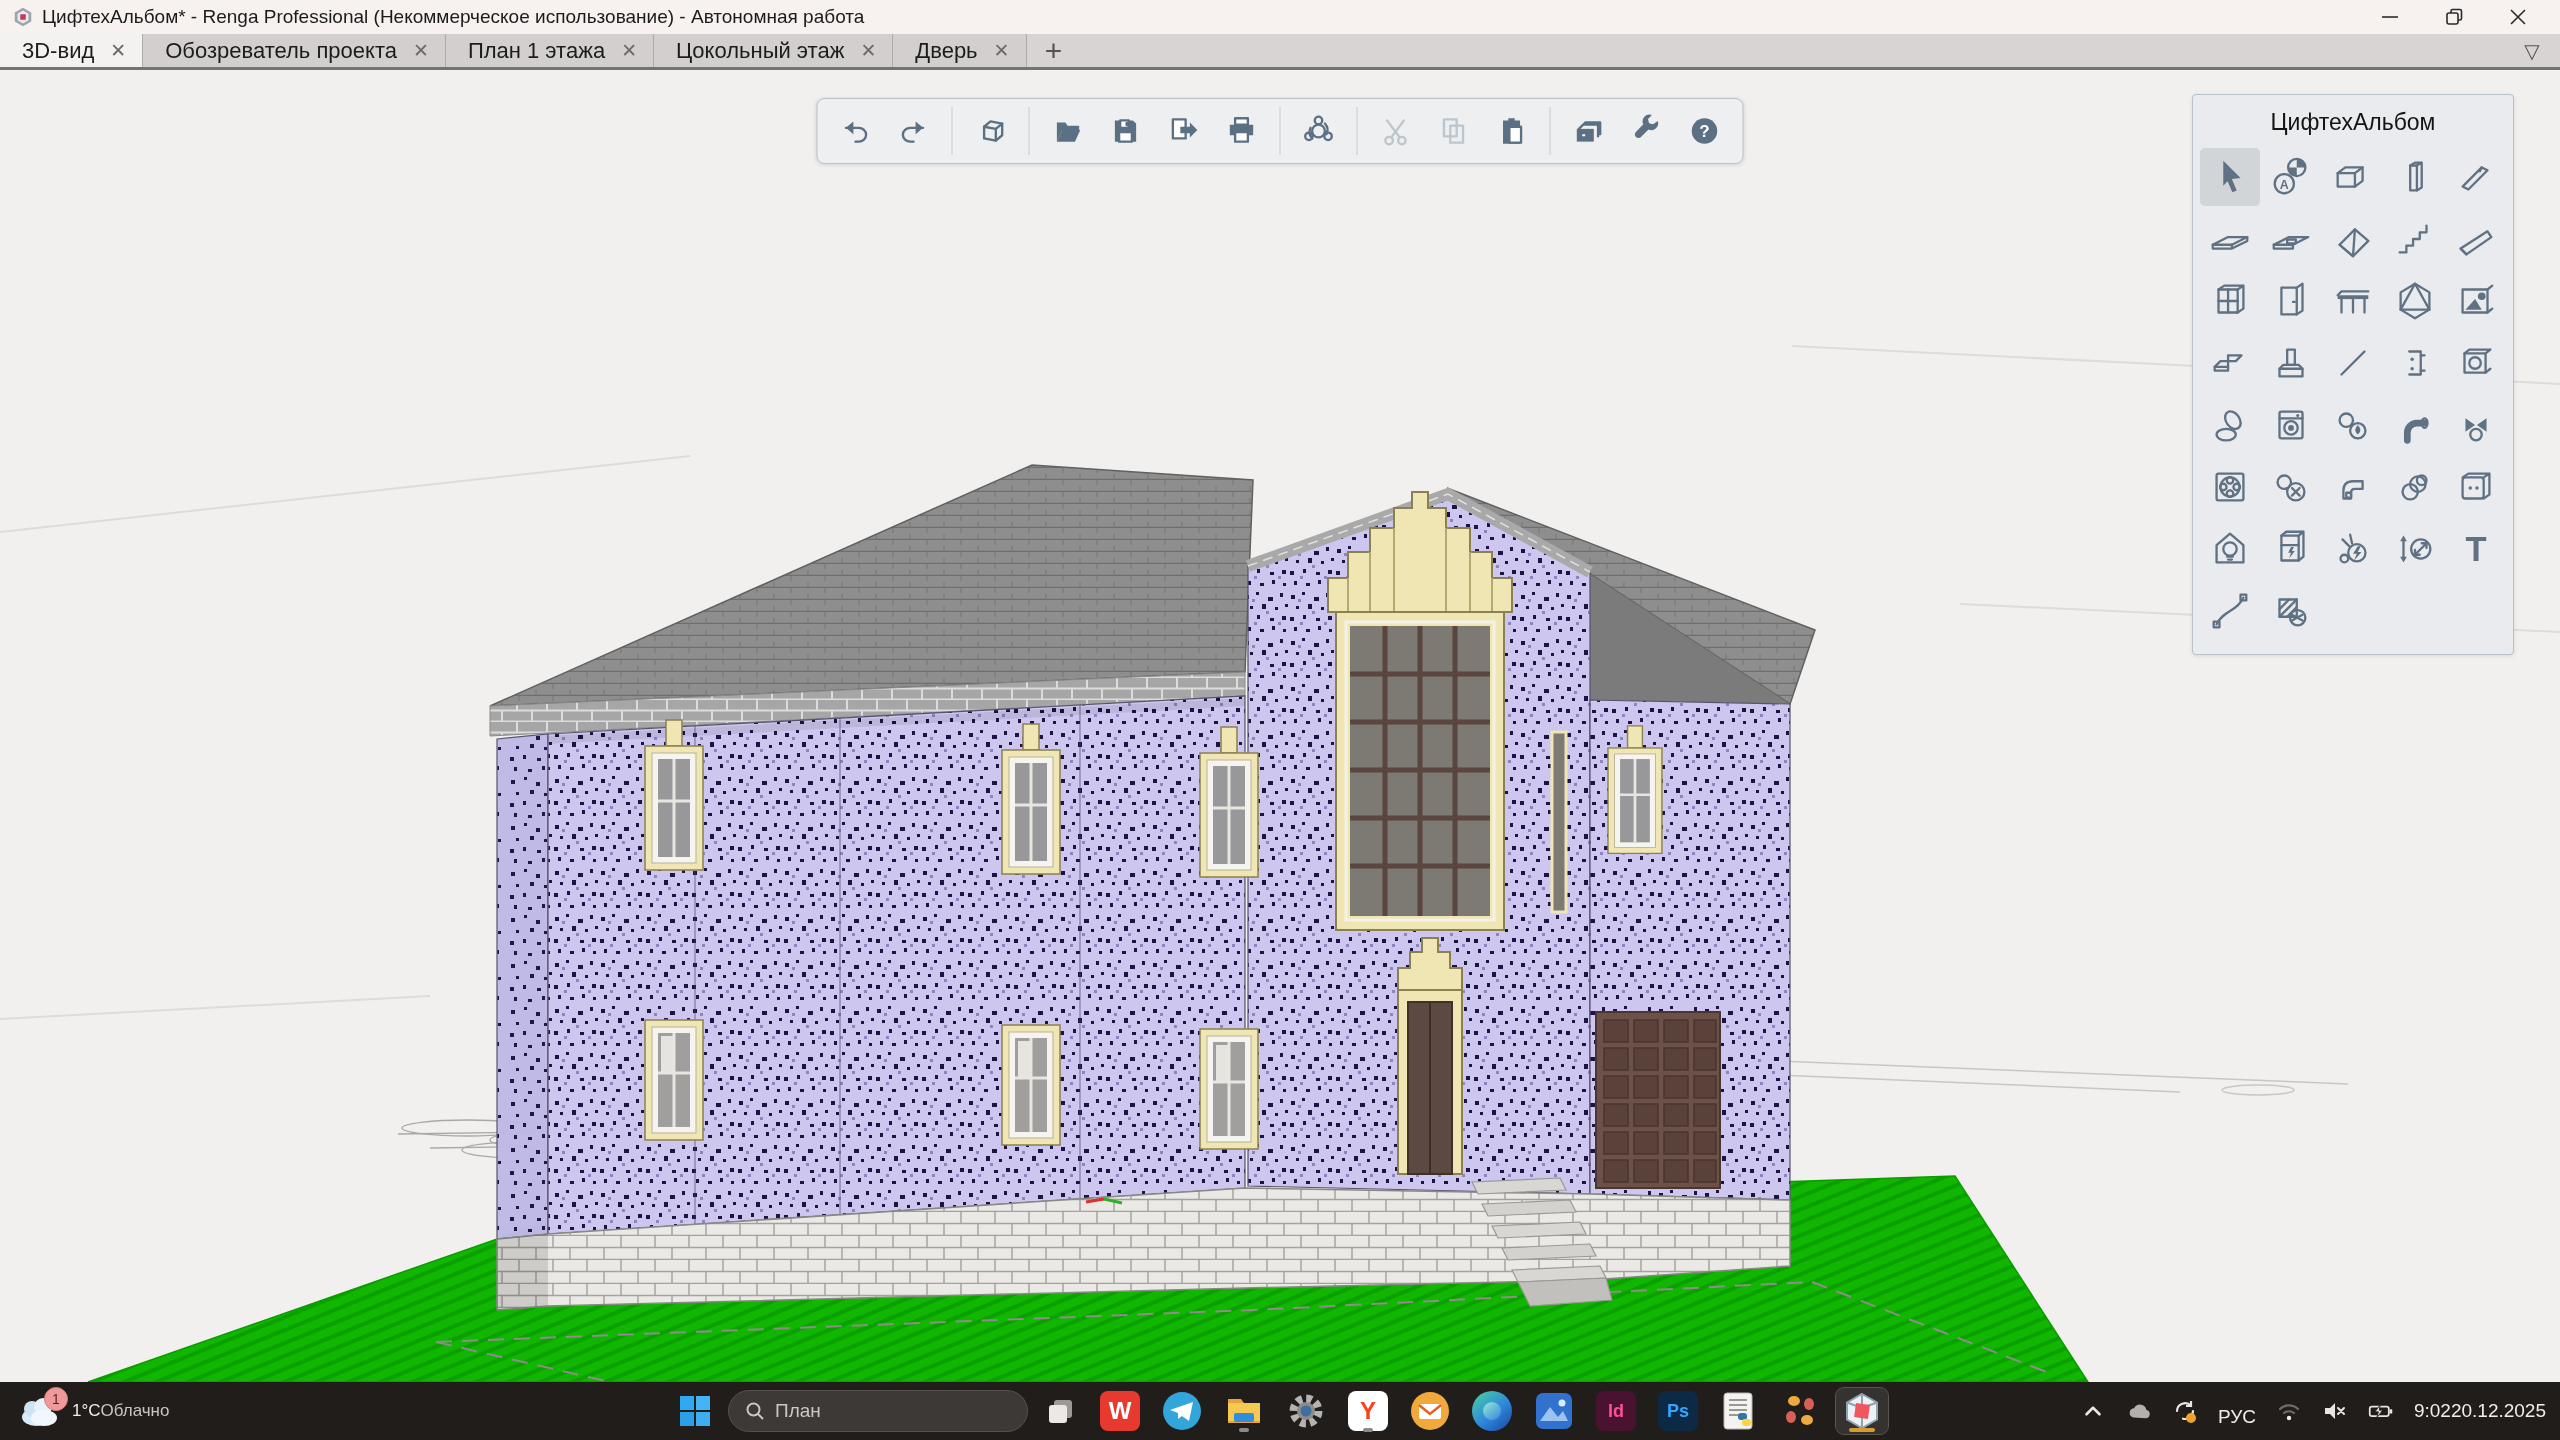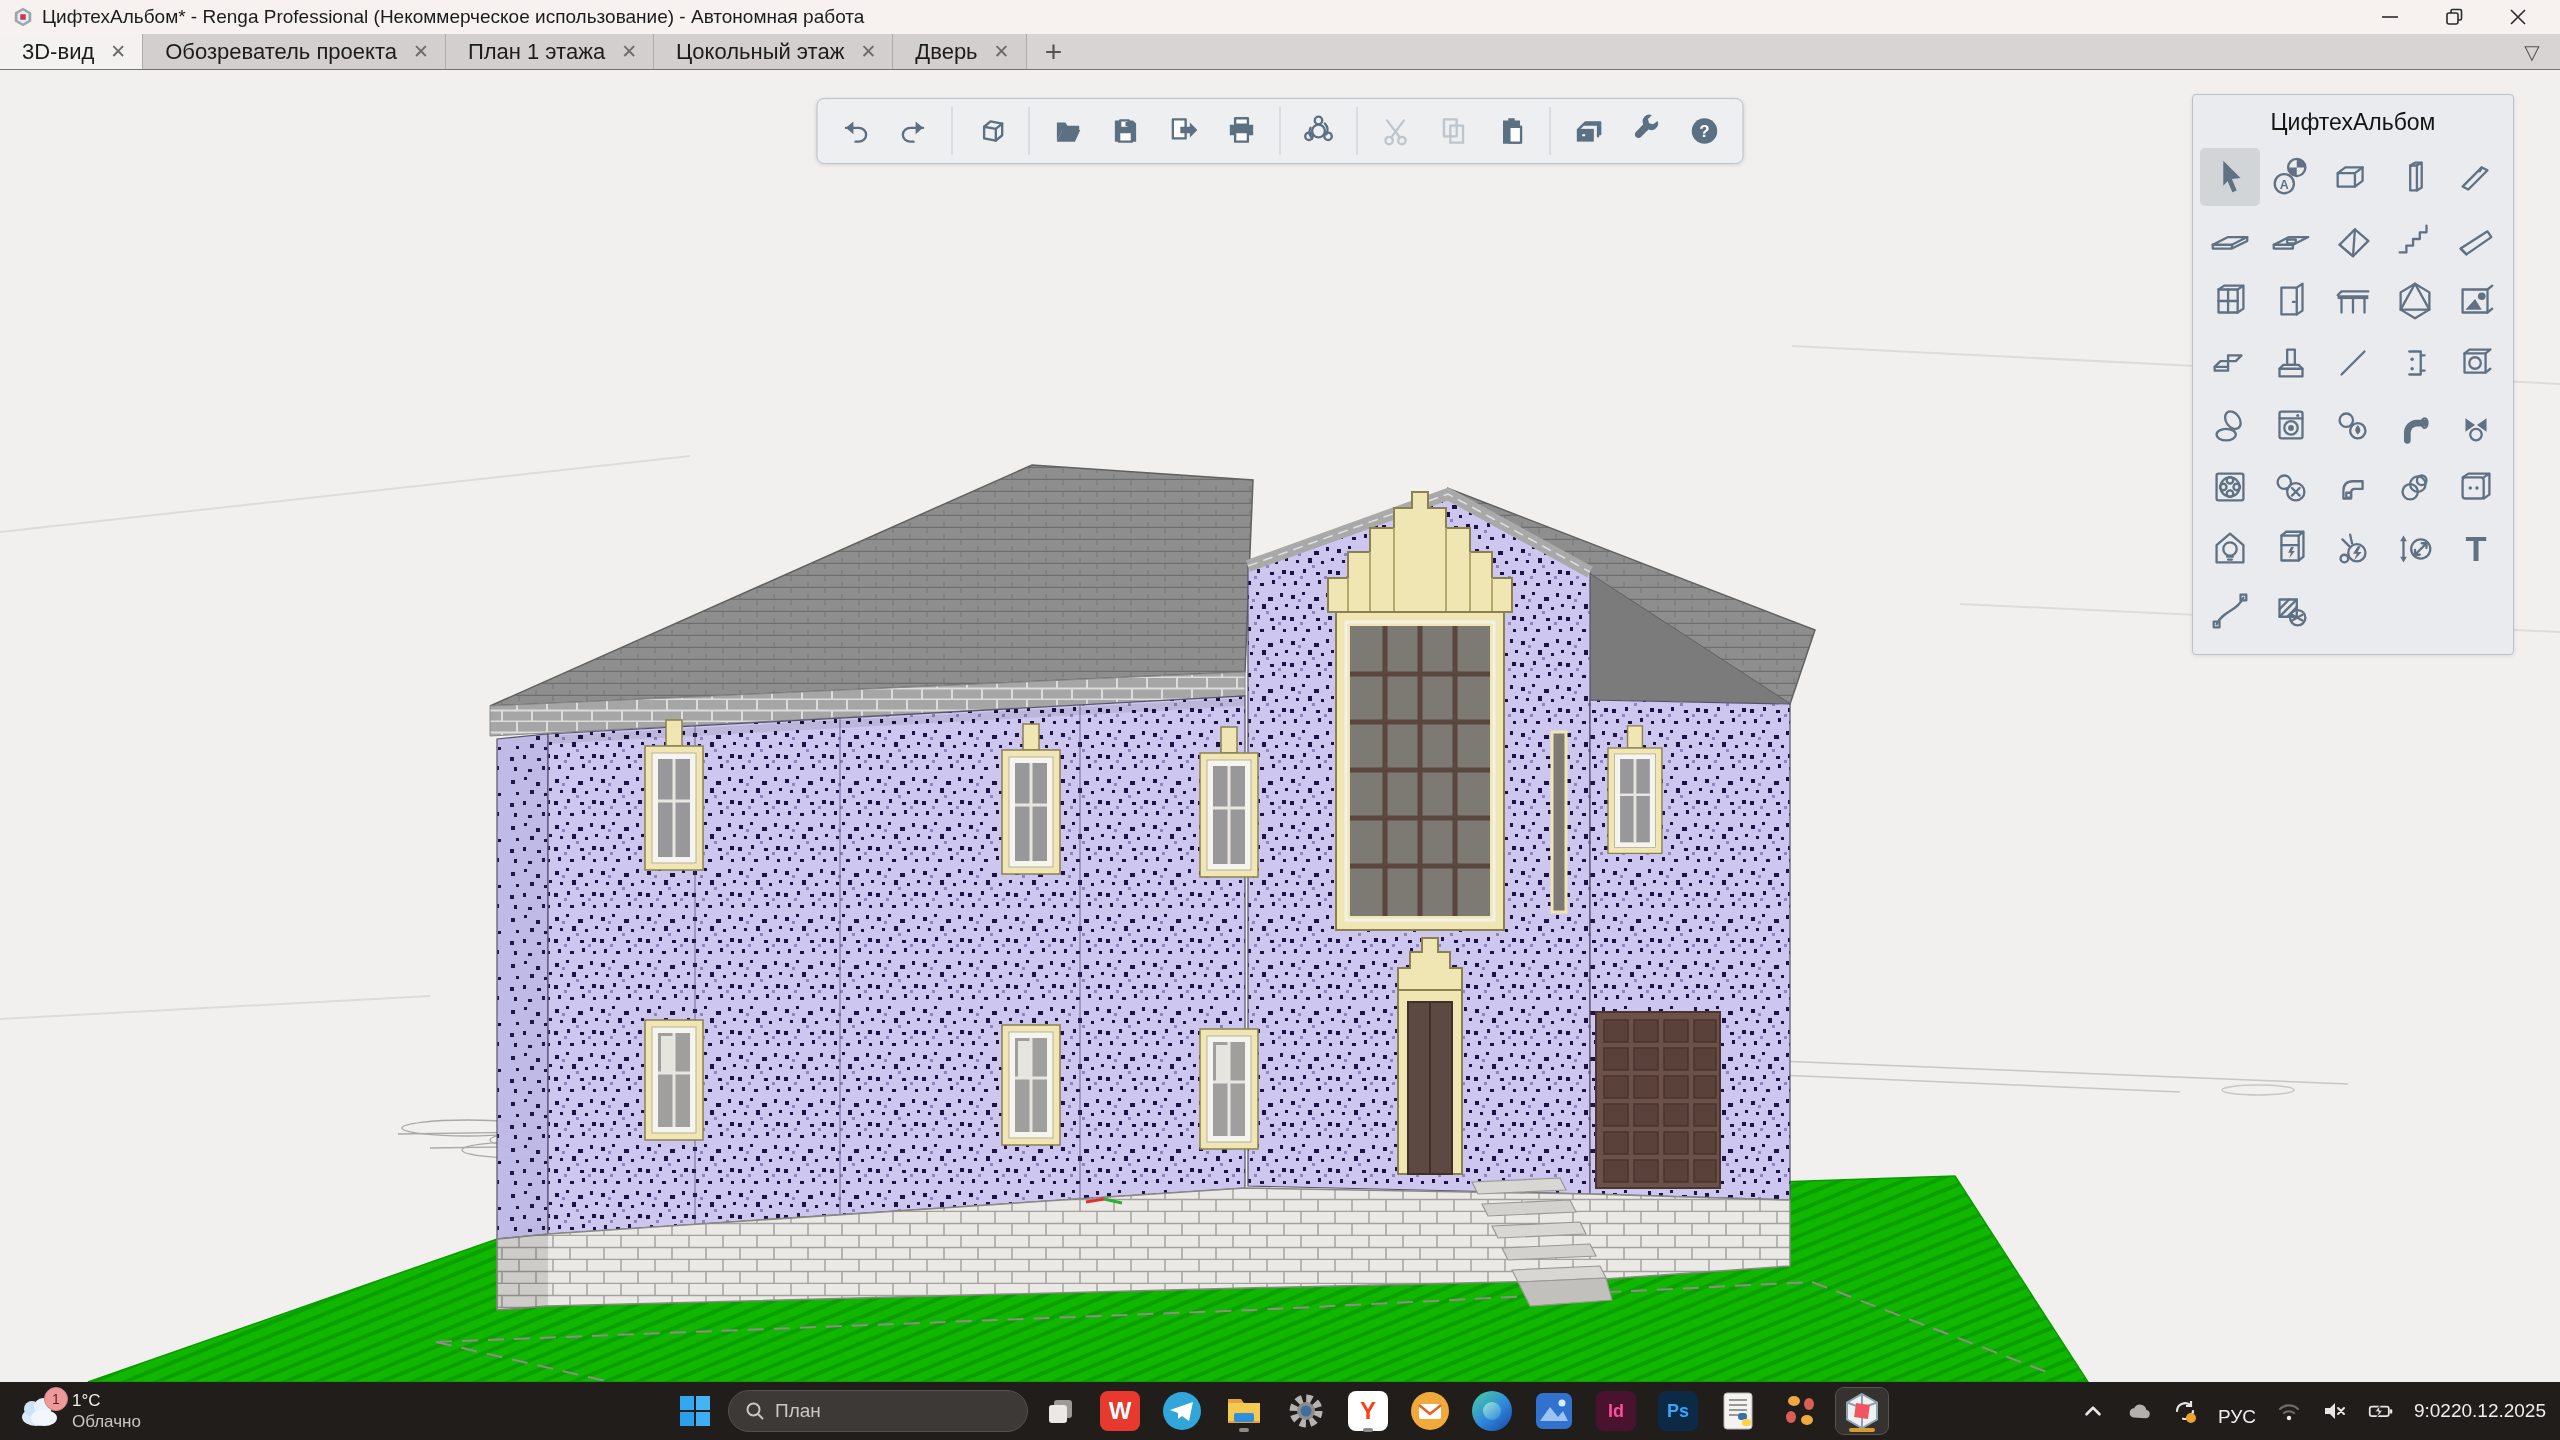--- a/index.html
+++ b/index.html
@@ -12,21 +12,21 @@
     --tbicon:#5b7083; --tbdis:#bdc6cc;
   }
   
   .titlebar{height:34px;background:#f7f1ef;display:flex;align-items:center;padding:0 10px;box-sizing:border-box;}
   .titlebar .app-ico{width:22px;height:22px;margin:0 8px 0 2px;flex:0 0 auto;}
   .titlebar .title{font-size:19px;color:#1b1b1b;white-space:nowrap;}
   .wctrl{margin-left:auto;display:flex;align-items:center;}
   .wctrl button{width:64px;height:32px;background:transparent;border:none;display:flex;align-items:center;justify-content:center;cursor:default;}
   .wctrl svg{stroke:#2b2b2b;stroke-width:1.6;fill:none;}
   
-  .tabbar{height:36px;background:#d7d4d3;display:flex;align-items:stretch;border-bottom:1px solid #737373;box-sizing:border-box;}
+  .tabbar{height:36px;background:#d7d4d3;display:flex;align-items:stretch;border-bottom:3px solid #737373;box-sizing:border-box;}
   .tabs{display:flex;align-items:stretch;}
   .tab{display:flex;align-items:center;padding:0 16px 0 22px;border-right:1px solid #aeabaa;background:#d2cfce;cursor:default;}
   .tab.active{background:#f3f2f1;border-right:1px solid #aeabaa;}
   .tab-label{font-size:22px;color:#1c1c1c;}
   .tab-close{font-size:19px;color:#6e6b6a;margin-left:16px;}
   .tab-add{width:54px;border:none;background:transparent;font-size:30px;color:#555352;line-height:1;cursor:default;}
   .tab-spacer{flex:1;}
   .tab-overflow{width:56px;border:none;background:transparent;font-size:20px;color:#555352;cursor:default;}
   
   .viewport{position:absolute;left:0;right:0;top:84px;bottom:58px;background:var(--bg);}
@@ -48,21 +48,21 @@
   .tool-cell{width:60px;height:58px;display:flex;align-items:center;justify-content:center;border-radius:5px;justify-self:center;cursor:default;}
   .tool-cell.selected{background:#d2d5d8;}
   .ticon{width:46px;height:46px;stroke:#5f7183;fill:none;stroke-width:2.4;stroke-linejoin:round;stroke-linecap:round;}
   .ticon .f{fill:#5f7183;stroke:none;}
   .ticon text{fill:#5f7183;stroke:none;font-weight:bold;font-family:"Liberation Sans",sans-serif;}
   
   .taskbar{position:absolute;left:0;right:0;bottom:0;height:58px;background:#201d1b;display:flex;align-items:center;}
   .weather{position:absolute;left:10px;top:0;bottom:0;display:flex;align-items:center;gap:10px;padding:0 8px;}
   .weather .wcloud{position:relative;width:44px;height:40px;}
   .weather .badge{position:absolute;right:-6px;top:-4px;width:22px;height:22px;border-radius:50%;background:#ee9a9a;color:#5d1f1f;font-size:14px;display:flex;align-items:center;justify-content:center;border:1px solid #d87f7f;}
-  .weather .wtxt{display:flex;flex-direction:column;line-height:1.25;justify-content:flex-end;}
+  .weather .wtxt{display:flex;line-height:1.25;justify-content:flex-end;}
   .weather .wtemp{color:#f0eeec;font-size:17px;}
   .weather .wcond{color:#c9c5c1;font-size:17px;}
   .tb-center{margin:0 auto;display:flex;align-items:center;gap:10px;}
   .tb-item{height:46px;min-width:46px;border:none;background:transparent;border-radius:8px;display:flex;align-items:center;justify-content:center;position:relative;cursor:default;}
   .tb-item.active-app{background:#36322f;outline:1px solid #5a5550;}
   .searchpill{height:42px;width:300px;background:#3c3937;border:1px solid #54504c;border-radius:22px;display:flex;align-items:center;padding:0 16px;gap:10px;box-sizing:border-box;}
   .searchpill span{color:#ccc7c2;font-size:19px;}
   .run{position:absolute;bottom:2px;left:50%;transform:translateX(-50%);width:10px;height:4px;border-radius:2px;background:#8d8a86;}
   .run.wide{width:26px;background:#d79b2e;}
   .appbox{width:40px;height:40px;border-radius:8px;display:flex;align-items:center;justify-content:center;font-weight:bold;}

